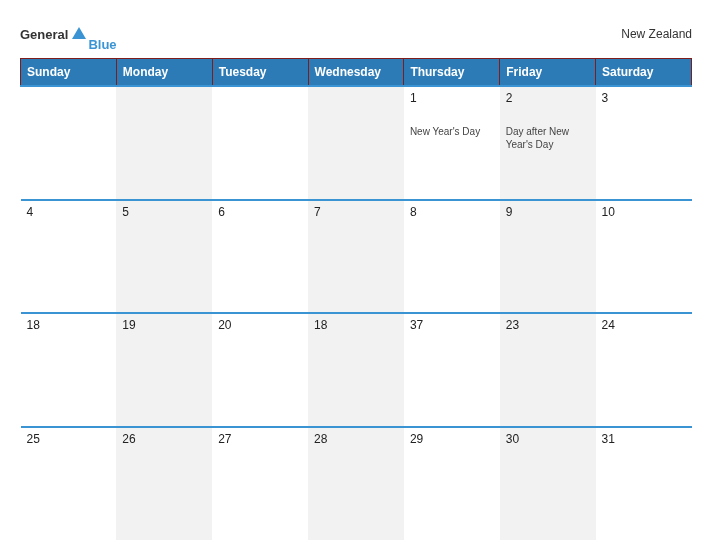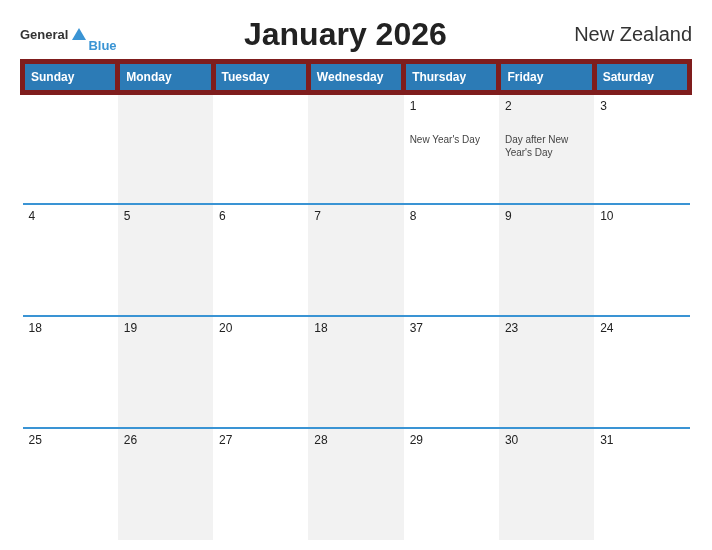--- a/index.html
+++ b/index.html
@@ -45,37 +45,37 @@
       margin-left: 2px;
     }
     .calendar-title {
       font-size: 32px;
       font-weight: bold;
       color: #222;
       text-align: center;
       flex: 1;
     }
     .country {
-      font-size: 20px;
+      font-size: 12px;
       color: #333;
       white-space: nowrap;
     }
     .calendar-table {
       width: 100%;
       border-collapse: collapse;
       flex: 1;
     }
     .day-header {
       background-color: #2c7bb6;
       color: #fff;
       font-size: 12px;
       text-align: left;
       padding: 6px 6px;
       font-weight: bold;
-      border: 5px solid #7f1d1d;
+      border: 1px solid #7f1d1d;
     }
     .week-row td {
       border-top: 2px solid #3a94d4;
       vertical-align: top;
       padding: 4px 6px 4px 6px;
       width: calc(100% / 7);
       height: 72px;
       font-size: 12px;
       background: #fff;
     }
@@ -102,21 +102,20 @@
 <div class="page">
   <div class="top-bar">
     <div class="logo">
       <span class="logo-text-general">General</span>
       <svg class="logo-icon" viewBox="0 0 18 18">
         <polygon points="9,2 16,14 2,14" fill="#3a94d4"></polygon>
       </svg>
       <br>
       <span class="logo-text-blue">Blue</span>
     </div>
-    <div class="calendar-title">January 2026</div>
     <div class="country">New Zealand</div>
   </div>
 
   <table class="calendar-table">
     <thead>
       <tr>
         <th class="day-header">Sunday</th>
         <th class="day-header">Monday</th>
         <th class="day-header">Tuesday</th>
         <th class="day-header">Wednesday</th>

